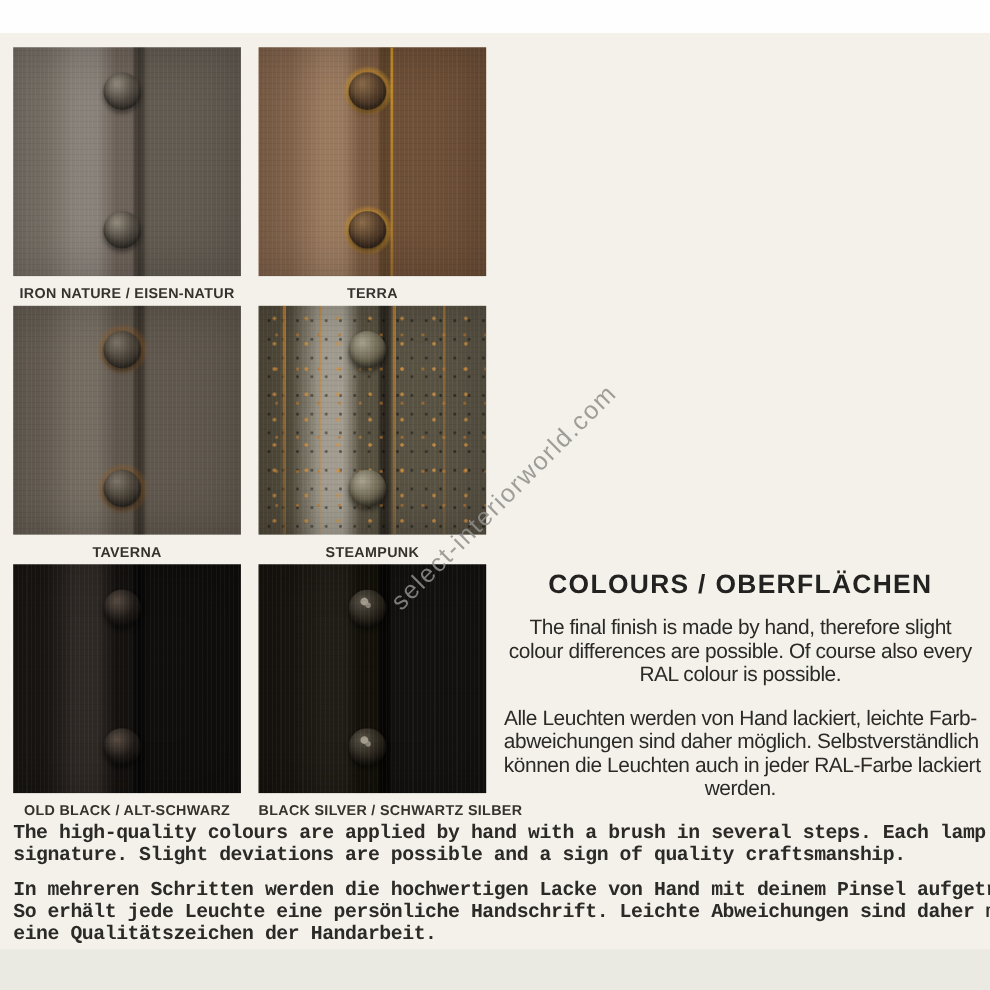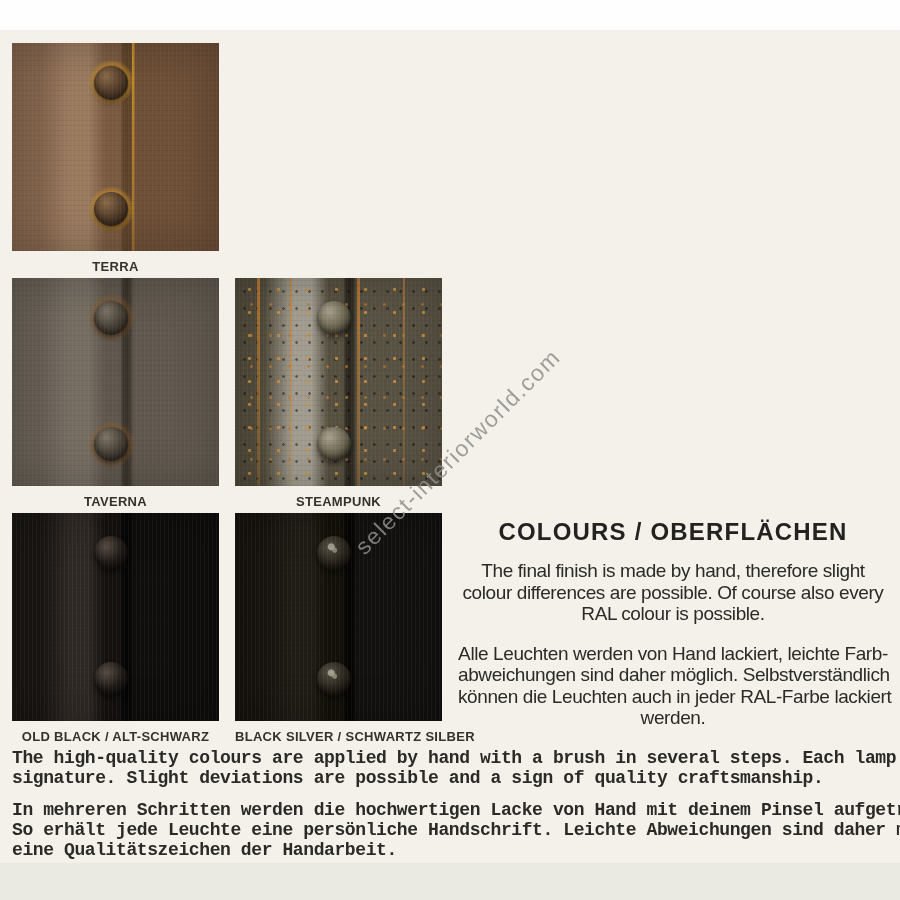--- a/index.html
+++ b/index.html
@@ -117,20 +117,27 @@
     color:rgba(142,142,139,.85);
   }
 </style>
 </head>
 <body>
 
 <div class="band-top"></div>
 <div class="band-bottom"></div>
 
 <div class="row" id="row0">
+    <div class="cell fx-iron">
+      <div class="photo" style="--pL: #766f66; --st: #89827a; --md: #6d6259; --sm: #403a33; --pR: #625b52; --rv: #4c463e; --rvh: #938a7c;">
+        <span class="rivet r1"></span>
+        <span class="rivet r2"></span>
+      </div>
+      <div class="label">IRON NATURE / EISEN-NATUR</div>
+    </div>
     <div class="cell fx-terra">
       <div class="photo" style="--pL: #83644c; --st: #9a7a5f; --md: #7a5a41; --sm: #5e432a; --pR: #6e4f37; --rv: #503a28; --rvh: #8a6b48;">
         <span class="rivet r1"></span>
         <span class="rivet r2"></span>
       </div>
       <div class="label">TERRA</div>
     </div>
   </div>
 <div class="row" id="row1">
     <div class="cell fx-taverna">

